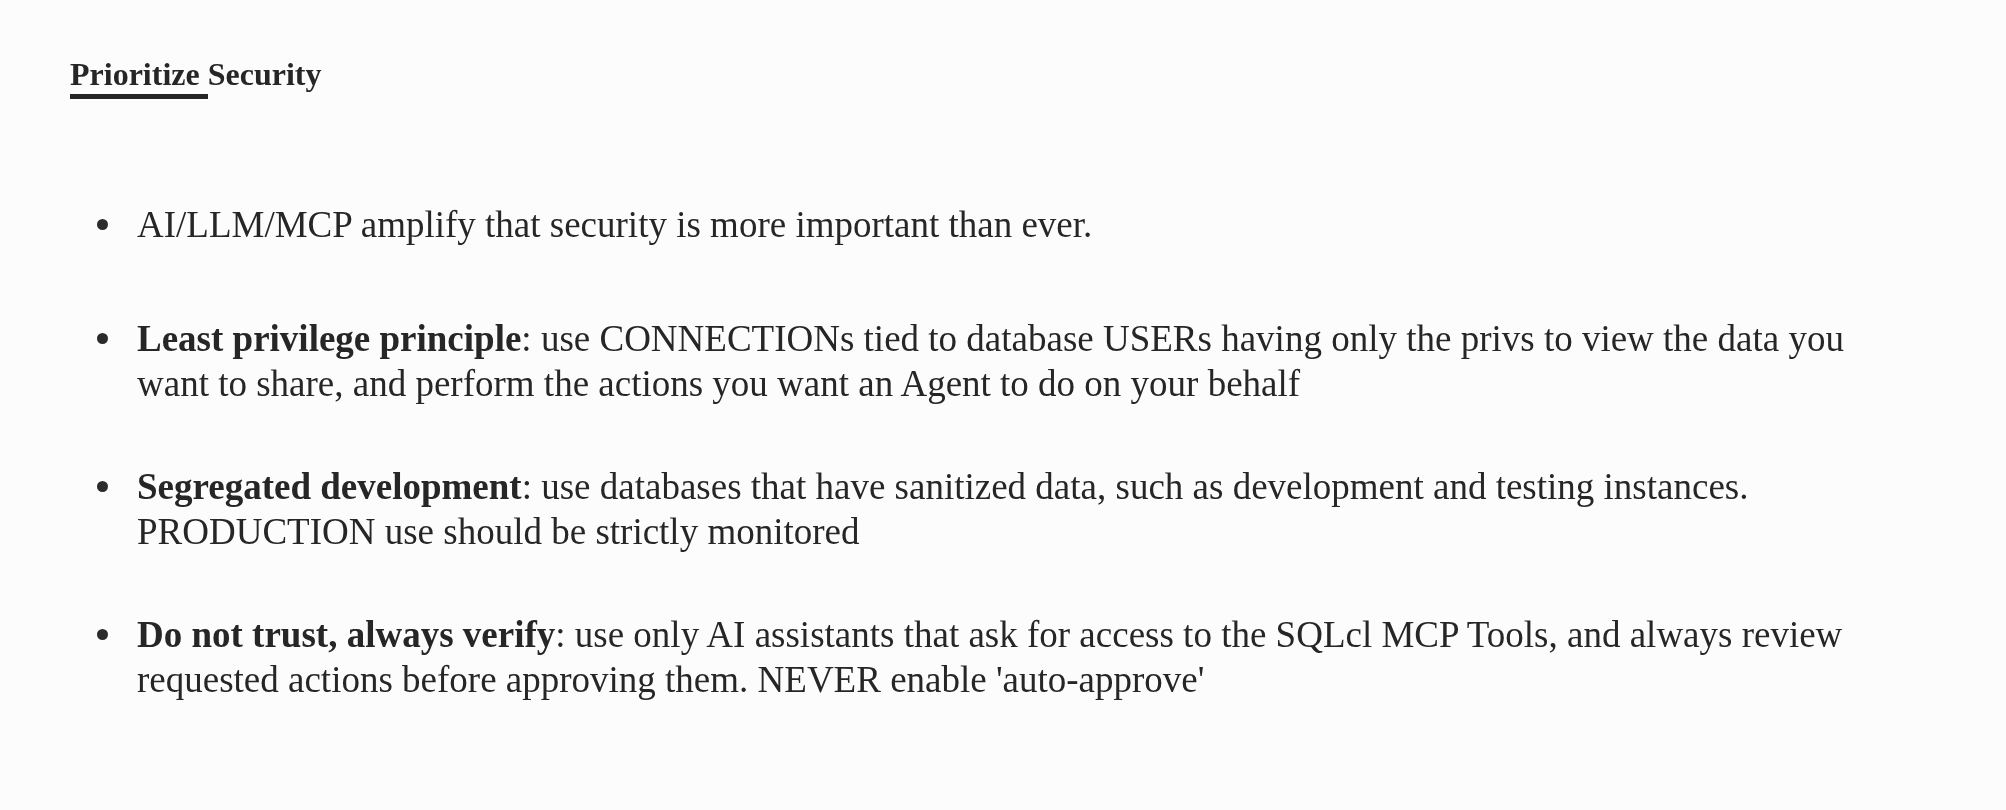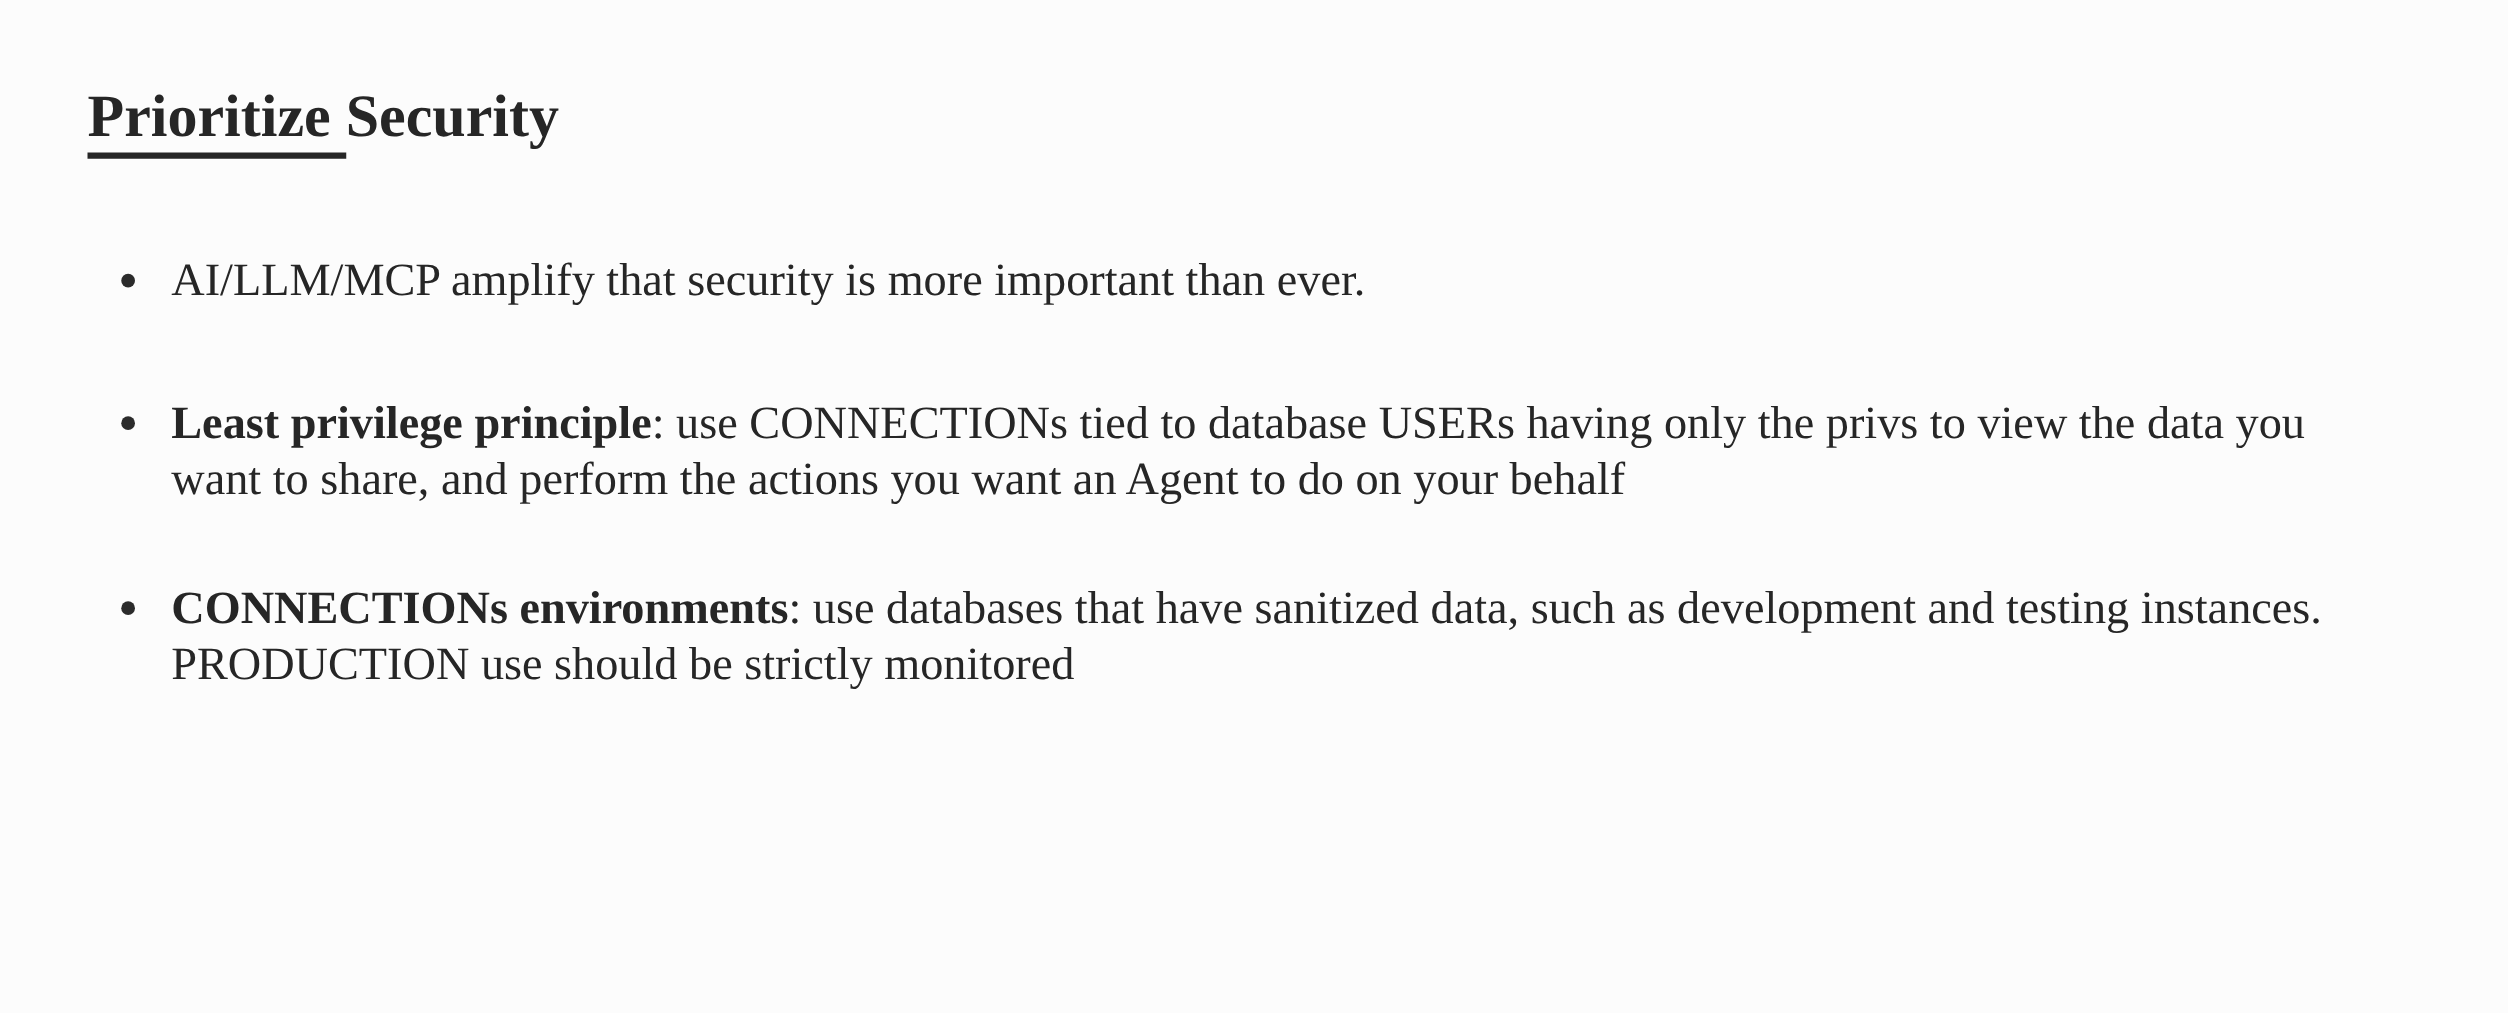--- a/index.html
+++ b/index.html
@@ -13,21 +13,21 @@
     height: 810px;
     background: #fcfcfc;
     color: #262626;
     font-family: "Liberation Serif", "DejaVu Serif", serif;
     overflow: hidden;
   }
   .title {
     position: absolute;
     left: 70px;
     top: 36px;
-    font-size: 48px;
+    font-size: 32px;
     font-weight: bold;
     line-height: 1.1;
     white-space: nowrap;
   }
   .title .underlined {
     border-bottom: 5px solid #262626;
     padding-bottom: 2px;
   }
   .bullet-list {
     position: absolute;
@@ -78,19 +78,23 @@
       <span class="lead"></span><span>AI/LLM/MCP amplify that security is more important than ever.</span>
     </li>
 
     <li class="bullet-item">
       <span class="bullet-marker"></span>
       <span class="lead">Least privilege principle</span><span>: use CONNECTIONs tied to database USERs having only the privs to view the data you want to share, and perform the actions you want an Agent to do on your behalf</span>
     </li>
 
     <li class="bullet-item">
       <span class="bullet-marker"></span>
-      <span class="lead">CONNECTIONs environments</span><span>: use databases that have sanitized data, such as development and testing instances. PRODUCTION use should be strictly monitored</span>
+      <span class="lead">Segregated development</span><span>: use databases that have sanitized data, such as development and testing instances. PRODUCTION use should be strictly monitored</span>
     </li>
 
+    <li class="bullet-item">
+      <span class="bullet-marker"></span>
+      <span class="lead">Do not trust, always verify</span><span>: use only AI assistants that ask for access to the SQLcl MCP Tools, and always review requested actions before approving them. NEVER enable 'auto-approve'</span>
+    </li>
 
   </ul>
 
 </div>
 
 </body></html>

